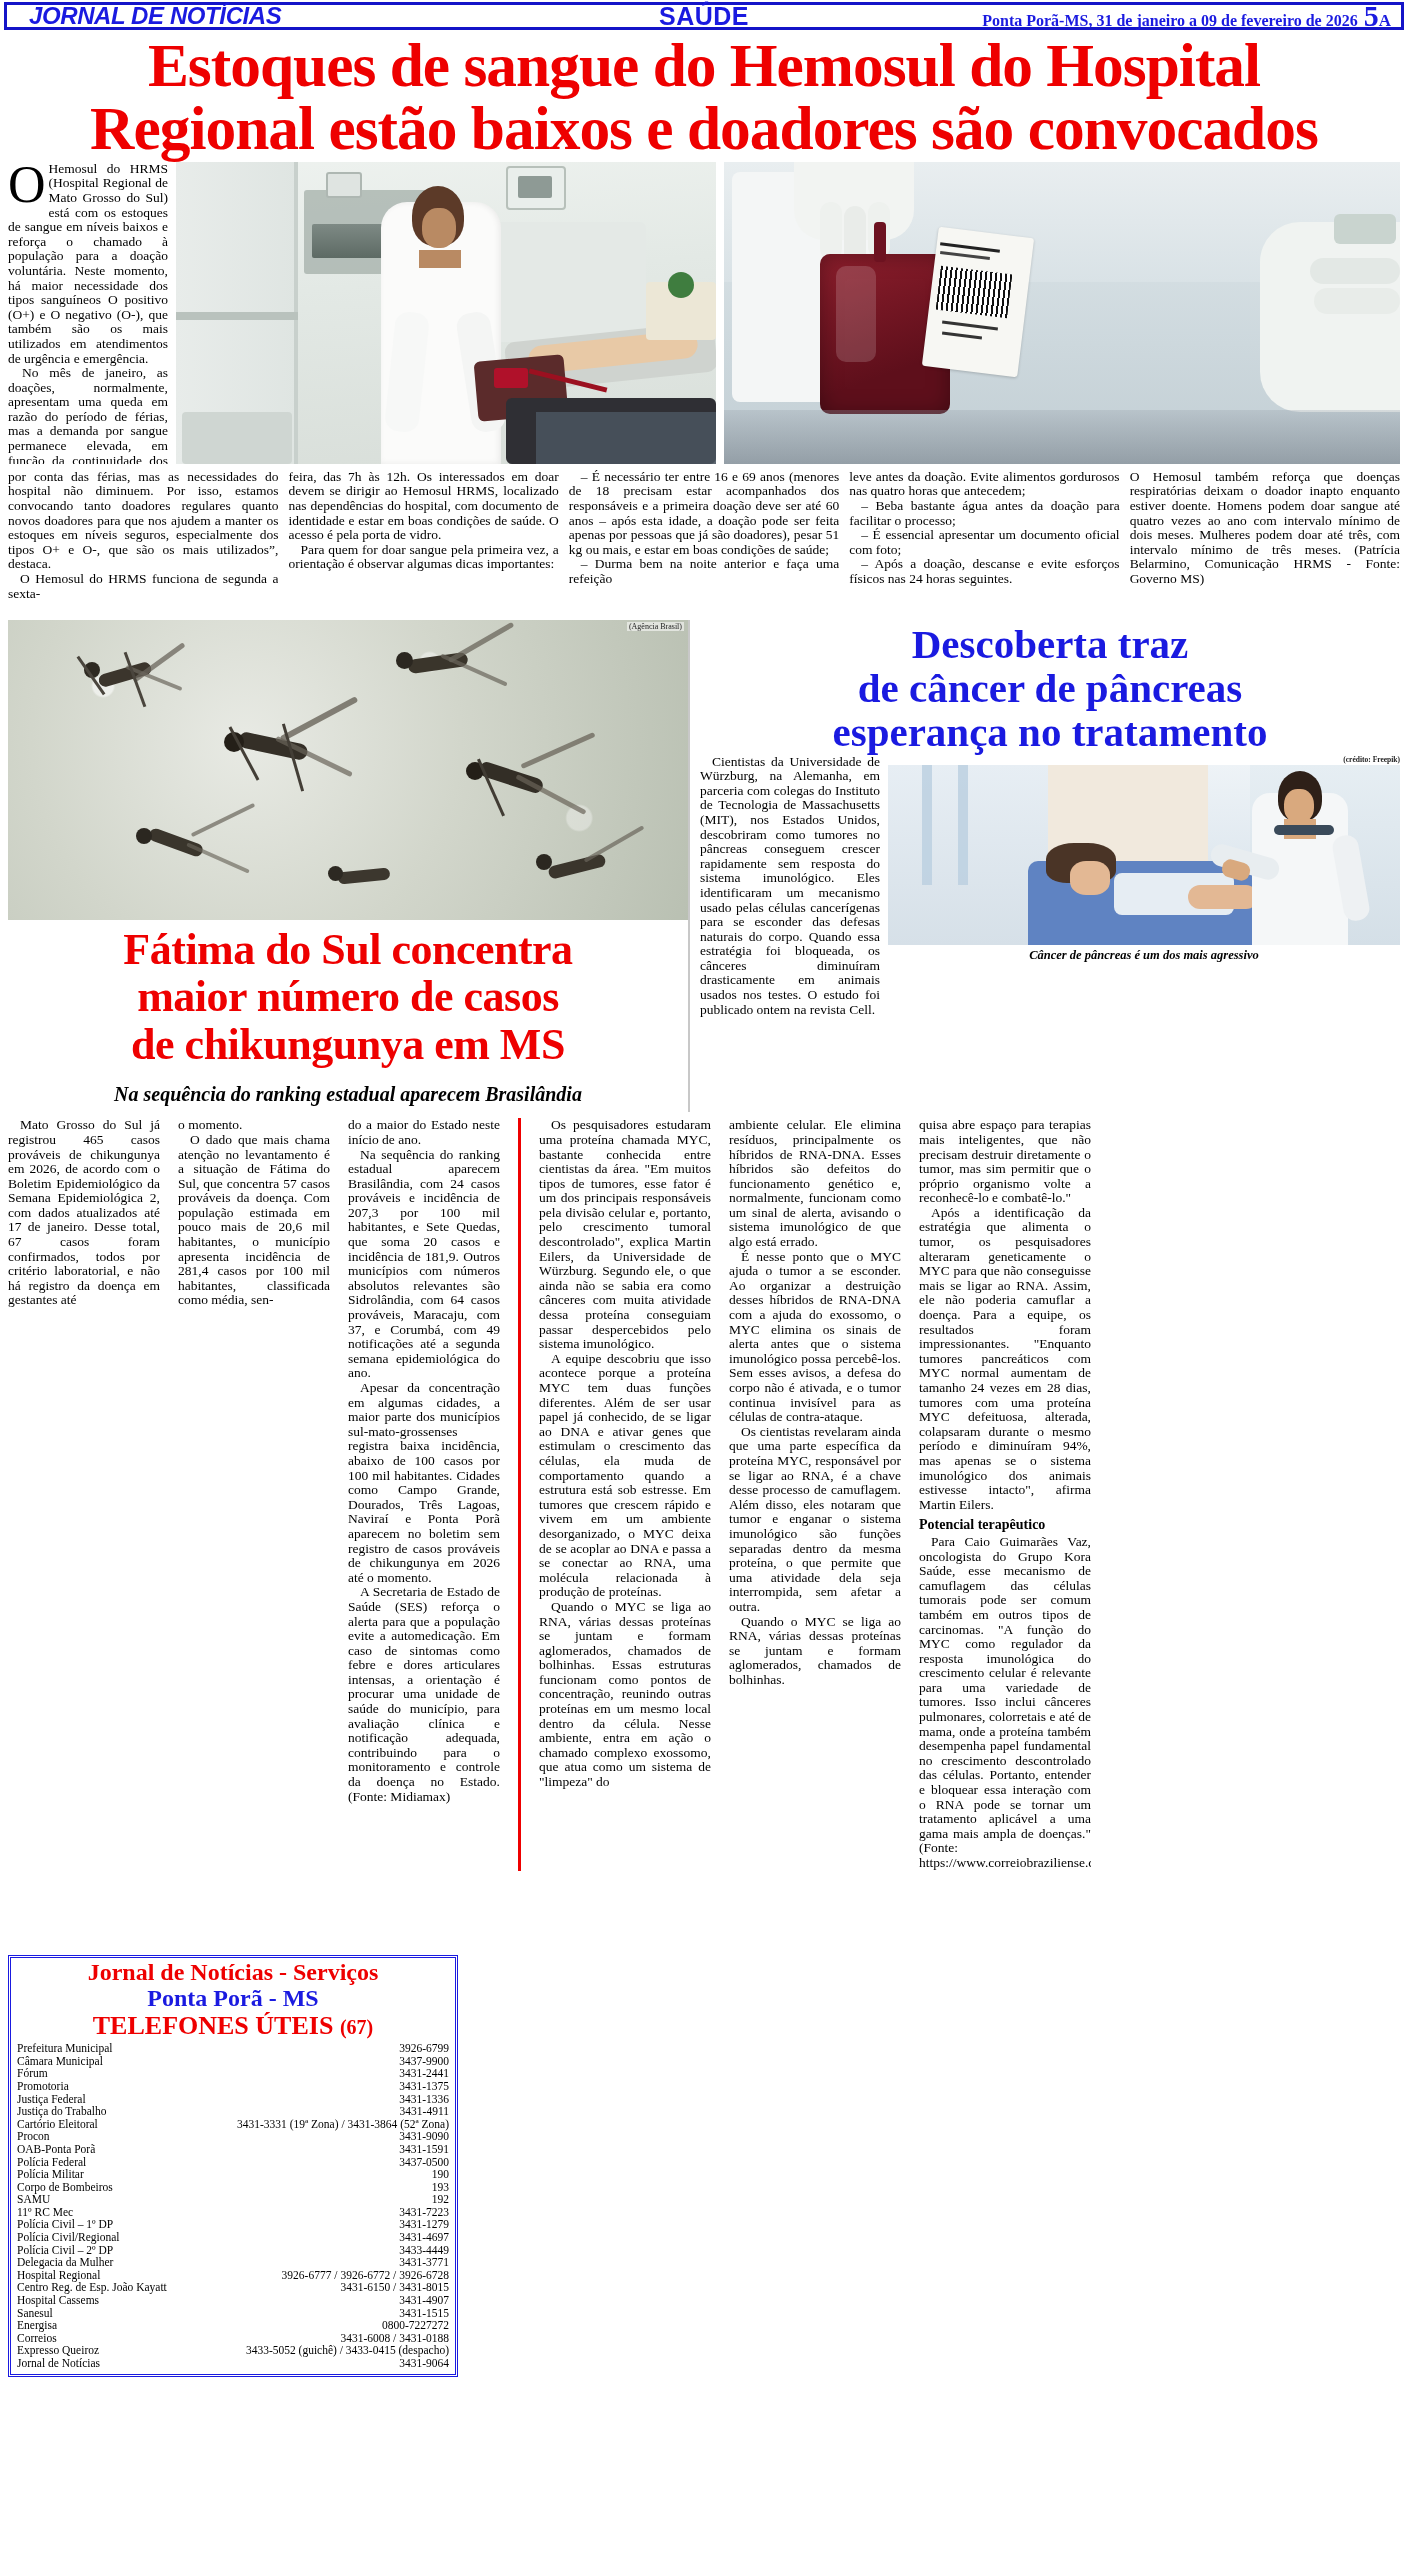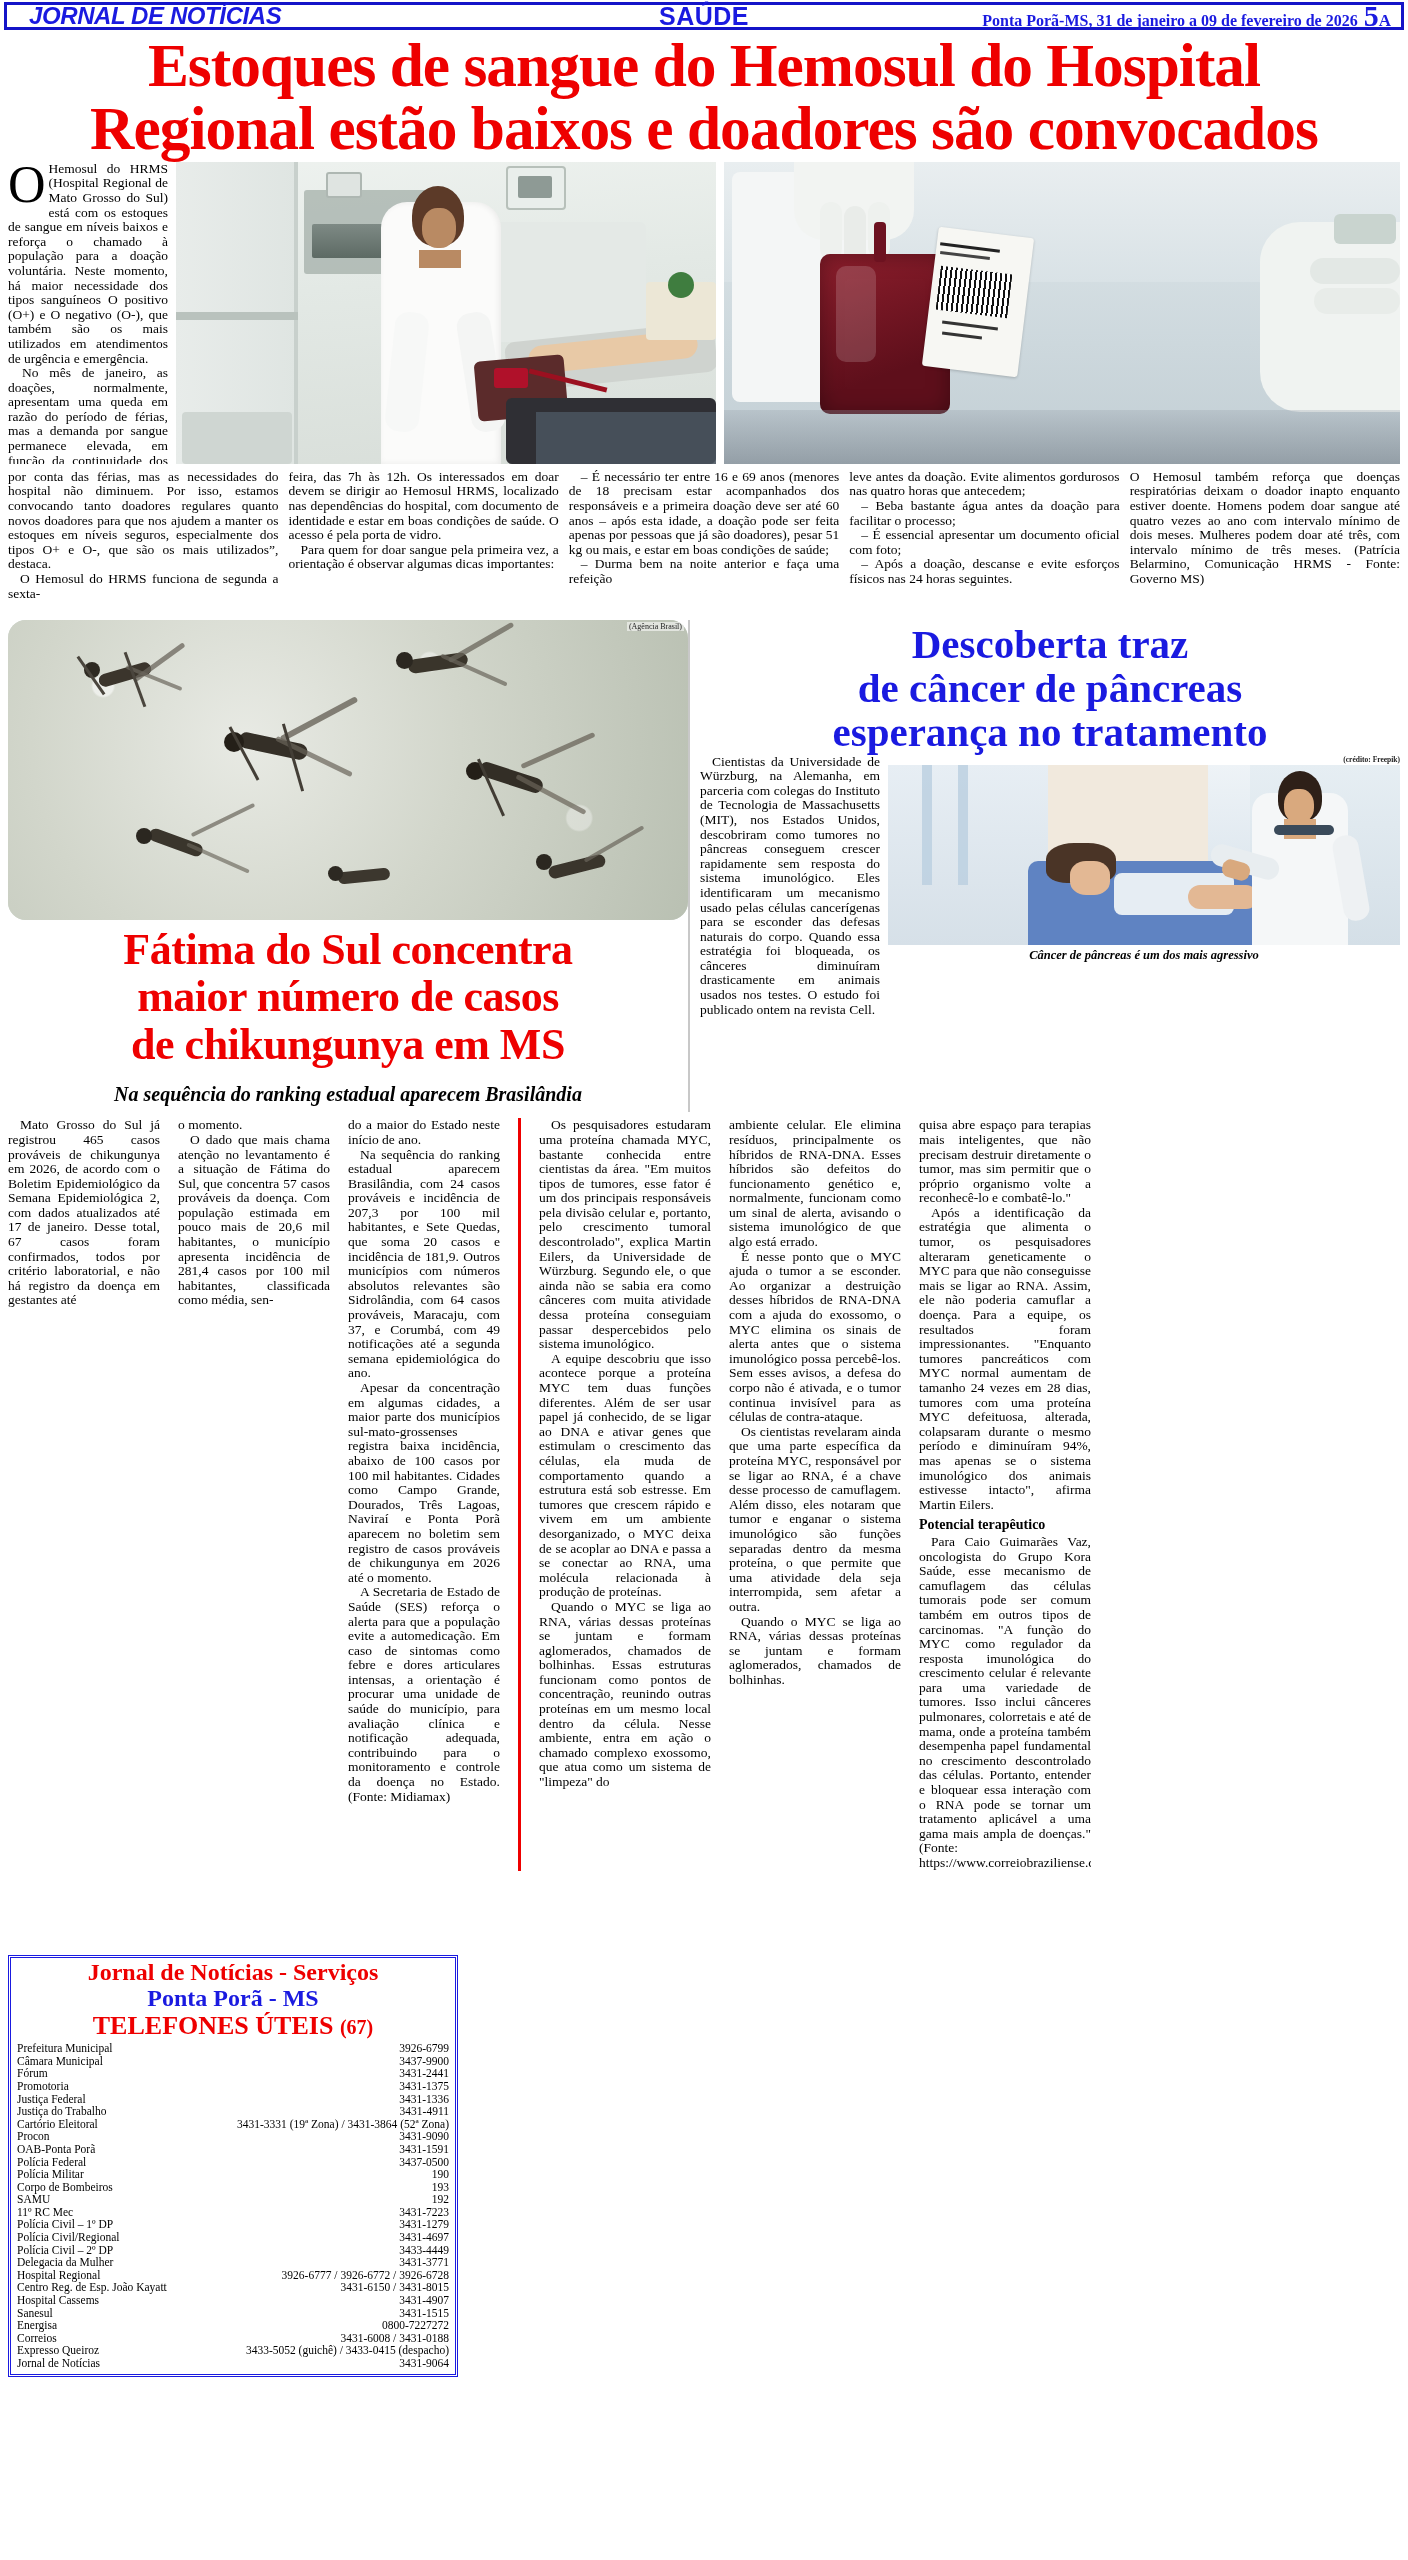--- a/index.html
+++ b/index.html
@@ -159,21 +159,20 @@
   }
   .mid-left{ width:680px; position:relative; }
   .mid-right{ flex:1; padding-left:10px; border-left:2px solid #c8c8c8; }
 
   .mosq-photo{
     width:100%;
     height:300px;
     position:relative;
     overflow:hidden;
     background:#cfd8d0;
-    border-radius:18px;
   }
   .agencia-credit{
     position:absolute;
     right:4px;
     top:2px;
     font-size:8px;
     color:#222;
     background:rgba(255,255,255,0.55);
     padding:0 2px;
     z-index:5;

